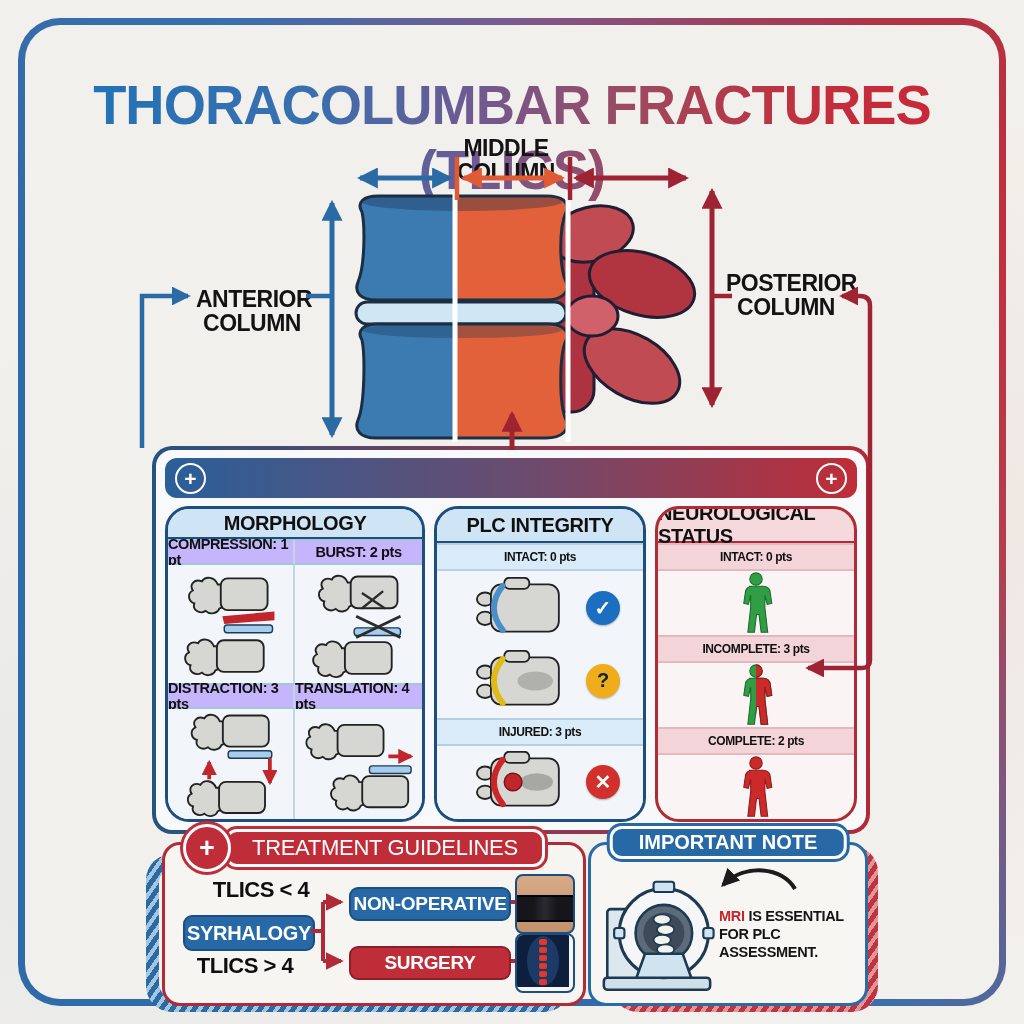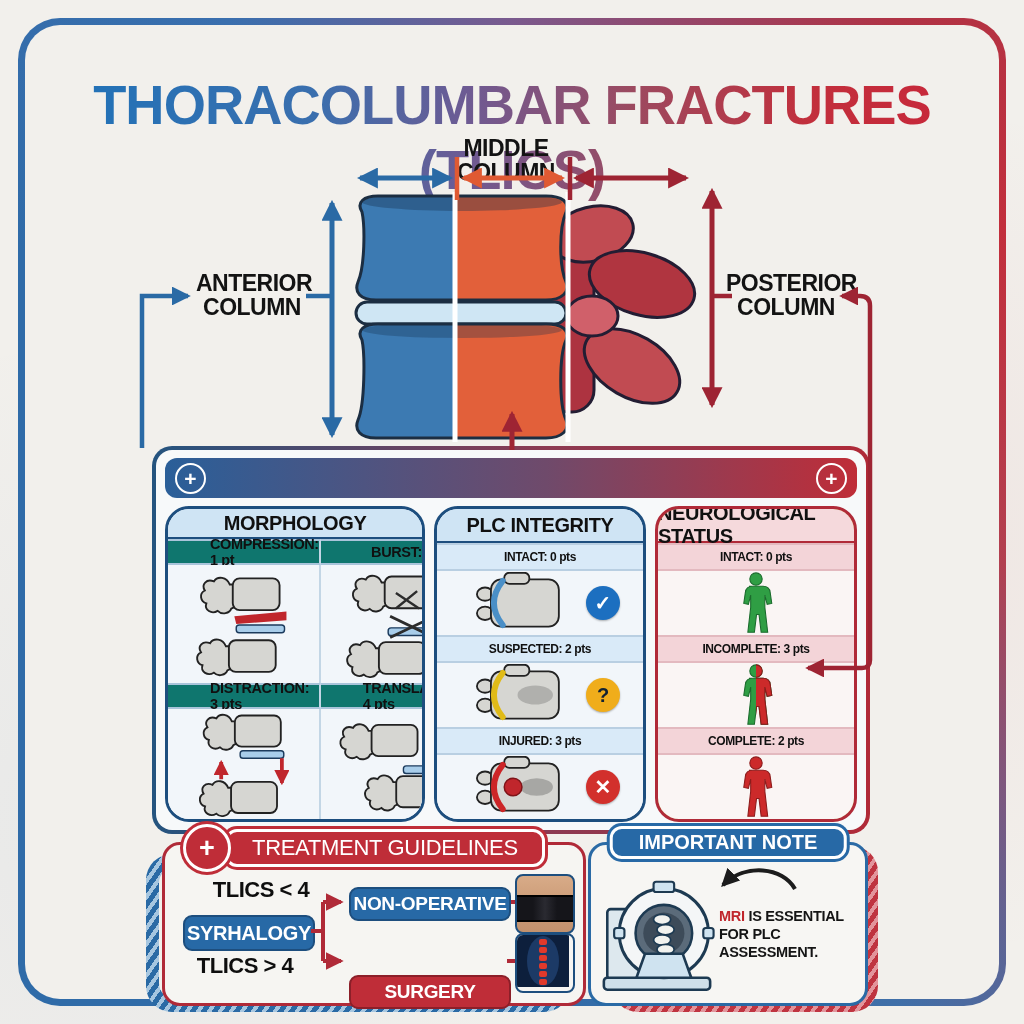--- a/index.html
+++ b/index.html
@@ -54,23 +54,23 @@
   .col-red{border:3px solid #b02a38;background:#a16207;}
   .col-head{height:32px;display:flex;align-items:center;justify-content:center;
     font-size:20px;font-weight:700;color:#101010;letter-spacing:-.4px;}
   .col-blue .col-head{background:#cfe4f4;border-bottom:2.5px solid #1d4e7e;}
   .col-red .col-head{background:#f5d9dc;border-bottom:2.5px solid #b02a38;}
   .col-morph{width:254px;}
   .col-plc{width:206px;}
   .col-neuro{flex:1;}
 
   .mgrid{flex:1;display:grid;grid-template-columns:1fr 1fr;grid-template-rows:26px 118px 26px 1fr;}
-  .mlabel{background:#0f766e;border-bottom:2px solid #a9c4da;border-top:2px solid #a9c4da;
+  .mlabel{background:#c4b5fd;border-bottom:2px solid #a9c4da;border-top:2px solid #a9c4da;
     display:flex;align-items:center;justify-content:center;
-    font-size:14.5px;font-weight:700;color:#101010;letter-spacing:-.4px;padding-left:42px;}
+    font-size:14.5px;font-weight:700;color:#101010;letter-spacing:-.4px;}
   .mgrid .cL{border-right:2px solid #c3d6e5;}
   .mfig{display:flex;align-items:center;justify-content:center;background:#f2f6fa;}
 
   .prow-label{height:24px;background:#d9eaf8;display:flex;align-items:center;justify-content:center;
     font-size:12px;font-weight:700;color:#101010;letter-spacing:-.4px;
     border-top:2px solid #b9cfe2;border-bottom:2px solid #b9cfe2;}
   .col-red .prow-label{background:#f3d4d8;border-color:#e3b9bf;}
   .pfig{flex:1;display:flex;align-items:center;justify-content:center;gap:8px;background:#f2f6fa;position:relative;}
   .col-red .pfig{background:#faf5f4;}
   .status-circle{width:34px;height:34px;border-radius:50%;display:flex;align-items:center;justify-content:center;
@@ -114,21 +114,21 @@
 <body>
 
 <div class="frame"></div>
 
 <h1 class="abs title">THORACOLUMBAR FRACTURES (TLICS)</h1>
 
 <div class="abs anat-lbl" style="left:445px;top:116px;width:122px;margin-top:21px;">
   <span>MIDDLE</span>
   <span>COLUMN</span>
 </div>
-<div class="abs anat-lbl" style="left:196px;top:272px;width:112px;">
+<div class="abs anat-lbl" style="left:196px;top:288px;width:112px;">
   <span>ANTERIOR</span>
   <span>COLUMN</span>
 </div>
 <div class="abs anat-lbl" style="left:726px;top:272px;width:120px;">
   <span>POSTERIOR</span>
   <span>COLUMN</span>
 </div>
 
 <svg class="abs" style="left:340px;top:188px;z-index:2;" width="370" height="262" viewBox="0 0 370 262">
   <defs>
@@ -228,21 +228,20 @@
      <div class="pfig">
        <svg width="118" height="62" viewBox="0 0 120 84">
          <ellipse cx="14" cy="30" rx="11" ry="9" fill="#d6d6d2" stroke="#222" stroke-width="2.5"></ellipse>
          <ellipse cx="14" cy="56" rx="11" ry="9" fill="#d6d6d2" stroke="#222" stroke-width="2.5"></ellipse>
          <rect x="22" y="10" width="92" height="64" rx="14" fill="#d6d6d2" stroke="#222" stroke-width="2.5"></rect>
          <rect x="40" y="1" width="34" height="15" rx="7" fill="#d6d6d2" stroke="#222" stroke-width="2.5"></rect>
          <path d="M38,12 C22,32 22,52 38,72" fill="none" stroke="#4a8fc7" stroke-width="8" stroke-linecap="round"></path>
        </svg>
        <div class="status-circle sc-check">✓</div>
      </div>
-     <div class="prow-label">SUSPECTED: 2 pts</div>
      <div class="pfig">
        <svg width="118" height="62" viewBox="0 0 120 84">
          <ellipse cx="14" cy="30" rx="11" ry="9" fill="#d6d6d2" stroke="#222" stroke-width="2.5"></ellipse>
          <ellipse cx="14" cy="56" rx="11" ry="9" fill="#d6d6d2" stroke="#222" stroke-width="2.5"></ellipse>
          <rect x="22" y="10" width="92" height="64" rx="14" fill="#d6d6d2" stroke="#222" stroke-width="2.5"></rect>
          <rect x="40" y="1" width="34" height="15" rx="7" fill="#d6d6d2" stroke="#222" stroke-width="2.5"></rect>
          <ellipse cx="82" cy="42" rx="24" ry="13" fill="rgba(90,90,90,.3)"></ellipse>
          <path d="M38,12 C22,32 22,52 38,72" fill="none" stroke="#e0bb18" stroke-width="8" stroke-linecap="round"></path>
        </svg>
        <div class="status-circle sc-question">?</div>
@@ -317,21 +316,21 @@
   <div class="rule" style="left:30px;top:32px;">TLICS &lt; 4</div>
   <div class="pill pill-blue" style="left:18px;top:70px;width:128px;height:32px;font-size:20px;">SYRHALOGY</div>
   <div class="rule" style="left:14px;top:108px;">TLICS &gt; 4</div>
   <svg class="abs" style="left:0;top:0;" width="418" height="158" viewBox="0 0 418 158">
     <path d="M146,86 L158,86 M158,57 L158,116 M158,57 L172,57 M158,116 L172,116" fill="none" stroke="#b02a38" stroke-width="4"></path>
     <line x1="172" y1="57" x2="176" y2="57" stroke="#b02a38" stroke-width="4" marker-end="url(#mT)"></line>
     <line x1="172" y1="116" x2="176" y2="116" stroke="#b02a38" stroke-width="4" marker-end="url(#mT)"></line>
     <path d="M342,57 L350,57 M342,116 L350,116" stroke="#b02a38" stroke-width="4"></path>
   </svg>
   <div class="pill pill-blue" style="left:184px;top:42px;width:158px;height:30px;font-size:19px;">NON-OPERATIVE</div>
-  <div class="pill pill-red" style="left:184px;top:101px;width:158px;height:30px;font-size:19px;margin-top:29px;">SURGERY</div>
+  <div class="pill pill-red" style="left:184px;top:101px;width:158px;height:30px;font-size:19px;">SURGERY</div>
   <div class="thumb thumb-brace" style="left:350px;top:29px;"></div>
   <div class="thumb" style="left:350px;top:88px;">
     <svg width="52" height="52" viewBox="0 0 52 52">
       <rect width="52" height="52" fill="#0d1f3c"></rect>
       <ellipse cx="26" cy="26" rx="16" ry="25" fill="#1c3a66"></ellipse>
       <g fill="#e0392b">
         <rect x="22" y="4" width="8" height="6" rx="2"></rect>
           <rect x="22" y="12" width="8" height="6" rx="2"></rect>
         <rect x="22" y="20" width="8" height="6" rx="2"></rect>
           <rect x="22" y="28" width="8" height="6" rx="2"></rect>

